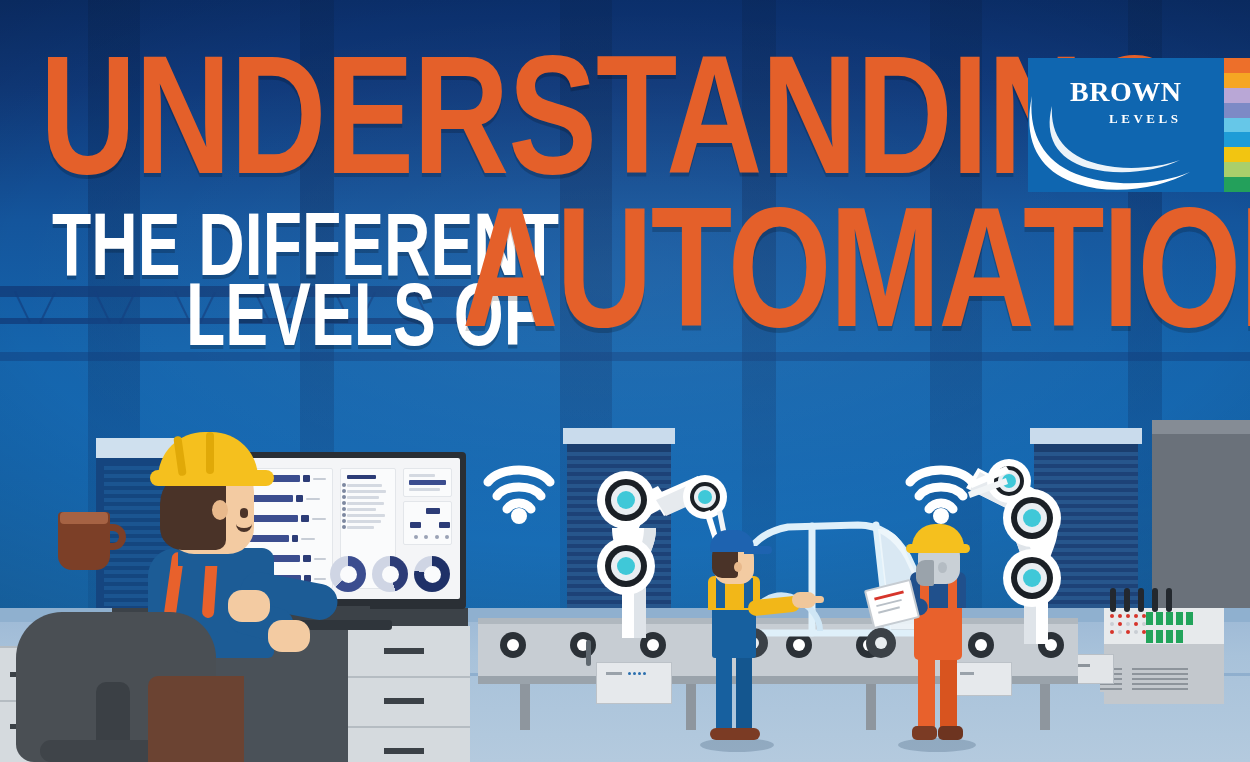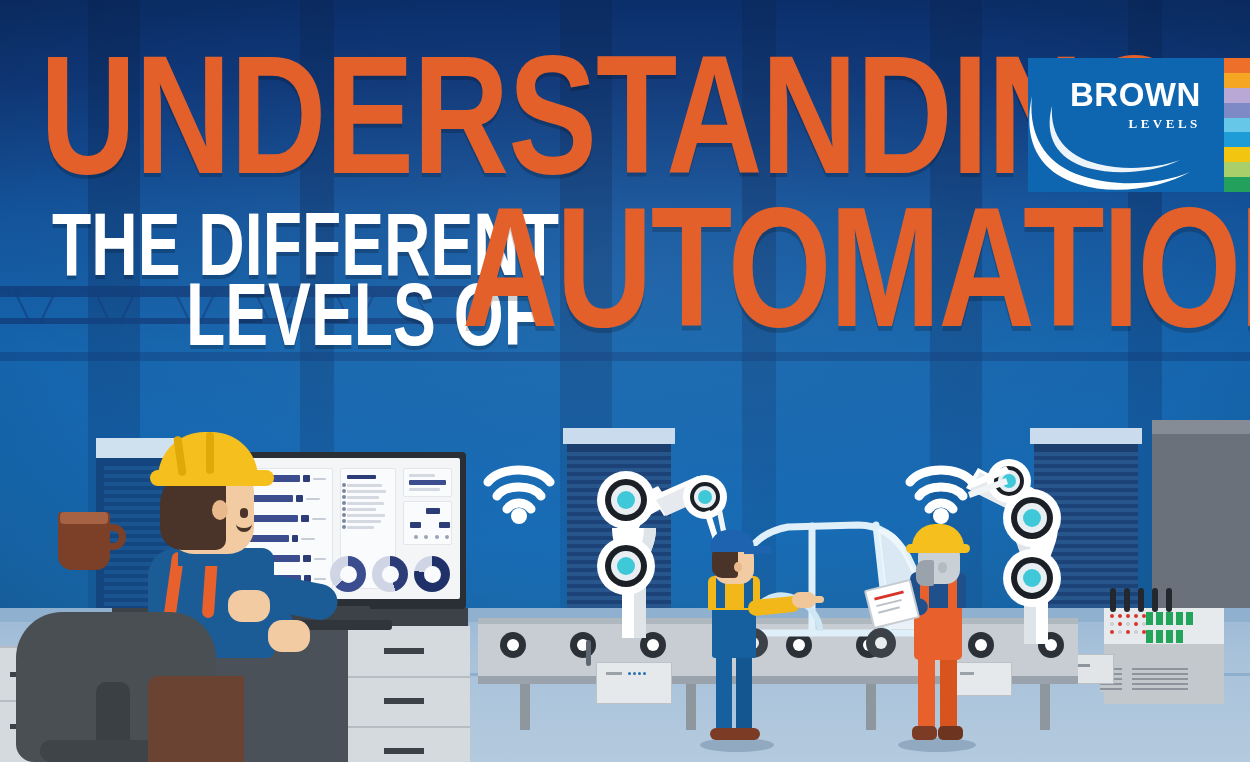--- a/index.html
+++ b/index.html
@@ -91,21 +91,21 @@
   .logo-box {
     position:absolute; left:1028px; top:58px; width:222px; height:134px;
     background:#0f66b0; display:flex;
   }
   .logo-main { position:relative; flex:1 1 auto; overflow:hidden; }
   .logo-swoosh {
     position:absolute; left:-6px; top:14px; width:200px; height:118px;
   }
   .logo-text { position:absolute; left:42px; top:18px; color:#fff; }
   .lt-george { font-family:"Liberation Serif",serif; font-weight:700; font-size:33px; letter-spacing:.5px; line-height:1; }
-  .lt-brown  { font-family:Liberation Sans, sans-serif; font-weight:700; font-size:33px; letter-spacing:.5px; line-height:1; margin-top:2px;}
+  .lt-brown  { font-family:Liberation Serif, serif; font-weight:700; font-size:28px; letter-spacing:.5px; line-height:1; margin-top:2px;}
   .lt-college{ font-family:"Liberation Serif",serif; font-weight:700; font-size:13px; letter-spacing:3.5px; margin-top:5px; text-align:right; }
   .logo-bars { width:26px; display:flex; flex-direction:column; }
   .logo-bars i { display:block; flex:1 1 auto; }
 
   
   .sh { position:absolute; }
   .rnd { border-radius:50%; }
 
   
   .mon-body {

